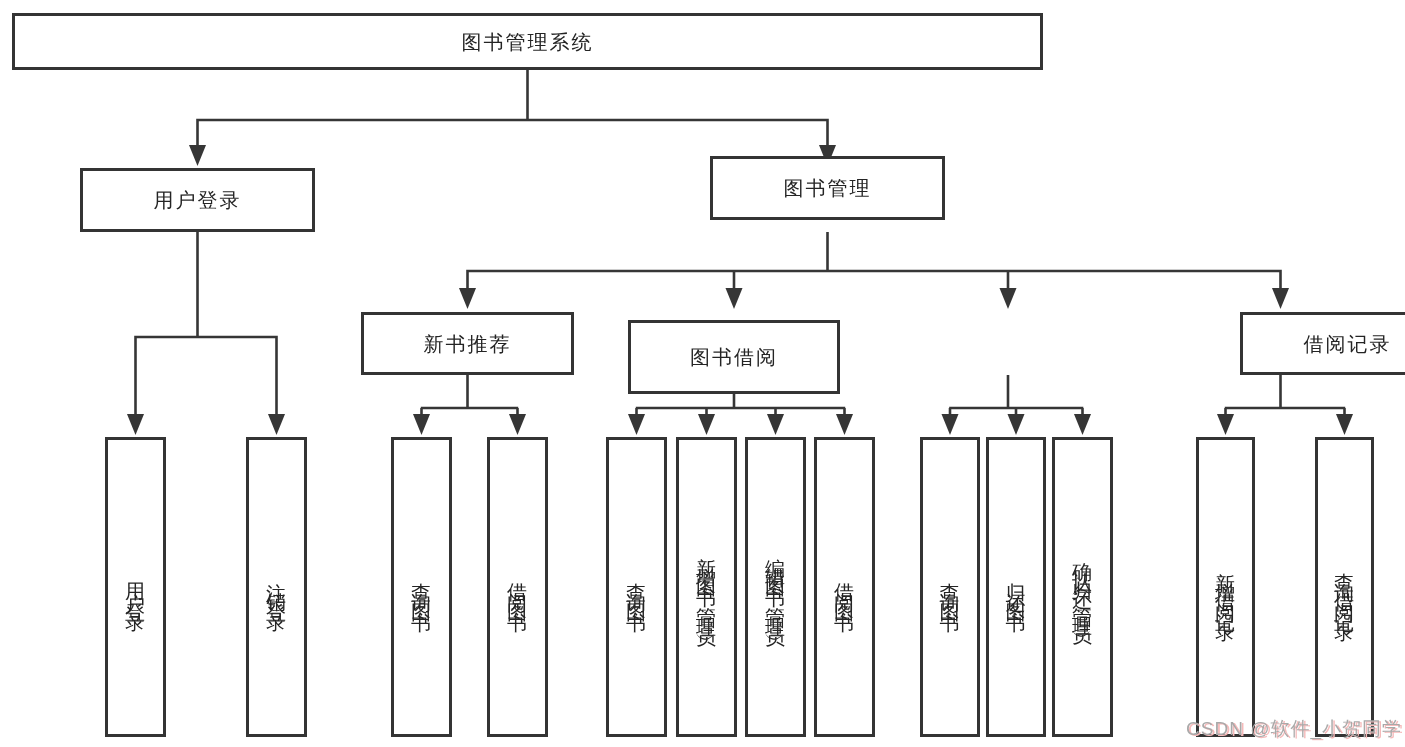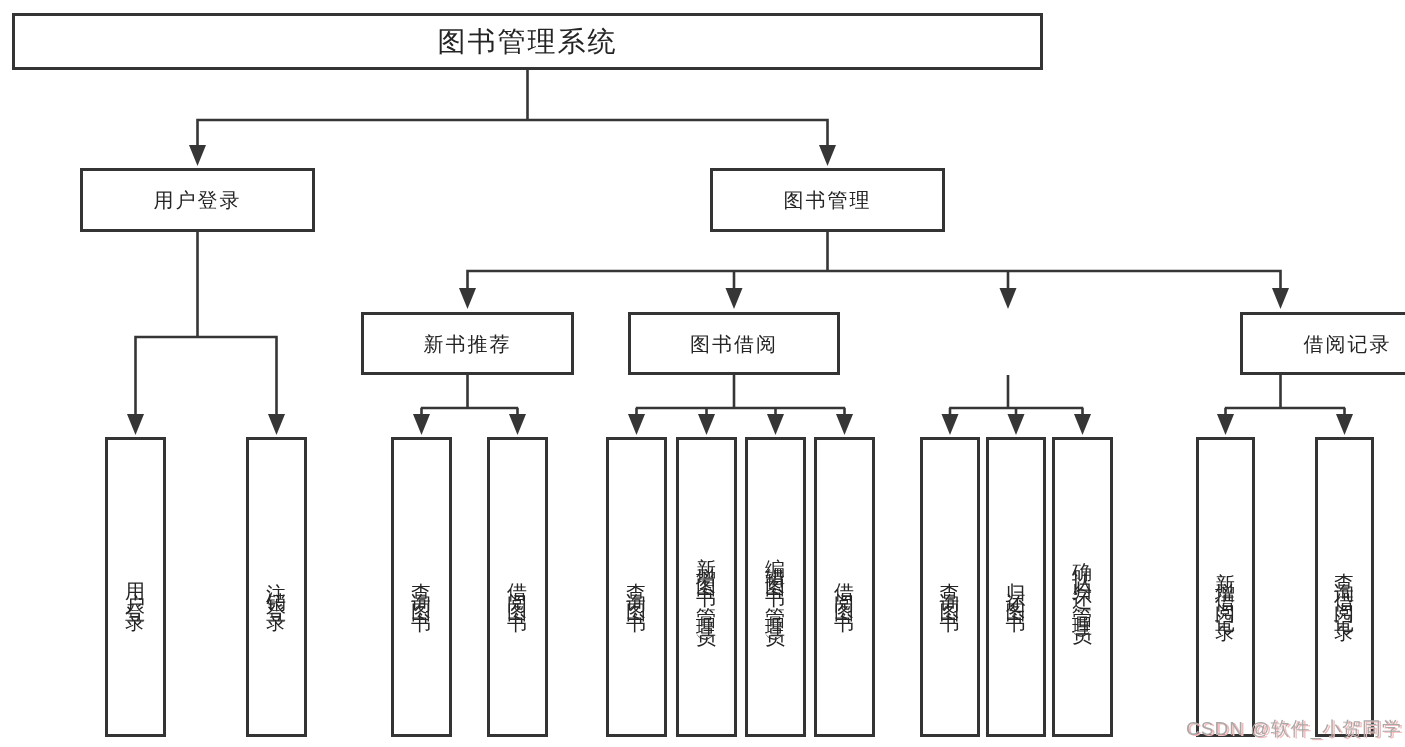--- a/index.html
+++ b/index.html
@@ -23,21 +23,21 @@
     background:#ffffff;
     display:flex;align-items:center;justify-content:center;
     color:#242424;
   }
   .hlabel{
     font-size:20px;
     letter-spacing:2px;
     white-space:nowrap;
     line-height:1;
   }
-  .root .hlabel{font-size:28px;}
+  .root .hlabel{font-size:20px;}
   .vlabel{
     writing-mode:vertical-rl;
     text-orientation:mixed;
     font-size:20px;
     letter-spacing:10px;
     line-height:1;
     white-space:nowrap;
   }
   .watermark{
     position:absolute;
@@ -98,28 +98,28 @@
     </g>
   </svg>
 
   <div class="box root" style="left:12px;top:13px;width:1031px;height:57px">
     <span class="hlabel">图书管理系统</span>
   </div>
 
   <div class="box" style="left:80px;top:168px;width:235px;height:64px">
     <span class="hlabel">用户登录</span>
   </div>
-  <div class="box" style="left:710px;top:168px;width:235px;height:64px">
+  <div class="box" style="left:710px;top:156px;width:235px;height:64px">
     <span class="hlabel">图书管理</span>
   </div>
 
   <div class="box" style="left:361px;top:312px;width:213px;height:63px">
     <span class="hlabel">新书推荐</span>
   </div>
-  <div class="box" style="left:628px;top:312px;width:212px;height:63px">
+  <div class="box" style="left:628px;top:320px;width:212px;height:74px">
     <span class="hlabel">图书借阅</span>
   </div>
   <div class="box" style="left:1240px;top:312px;width:215px;height:63px">
     <span class="hlabel">借阅记录</span>
   </div>
 
   <div class="box" style="left:105px;top:437px;width:61px;height:300px">
     <span class="vlabel">用户登录</span>
   </div>
   <div class="box" style="left:246px;top:437px;width:61px;height:300px">

